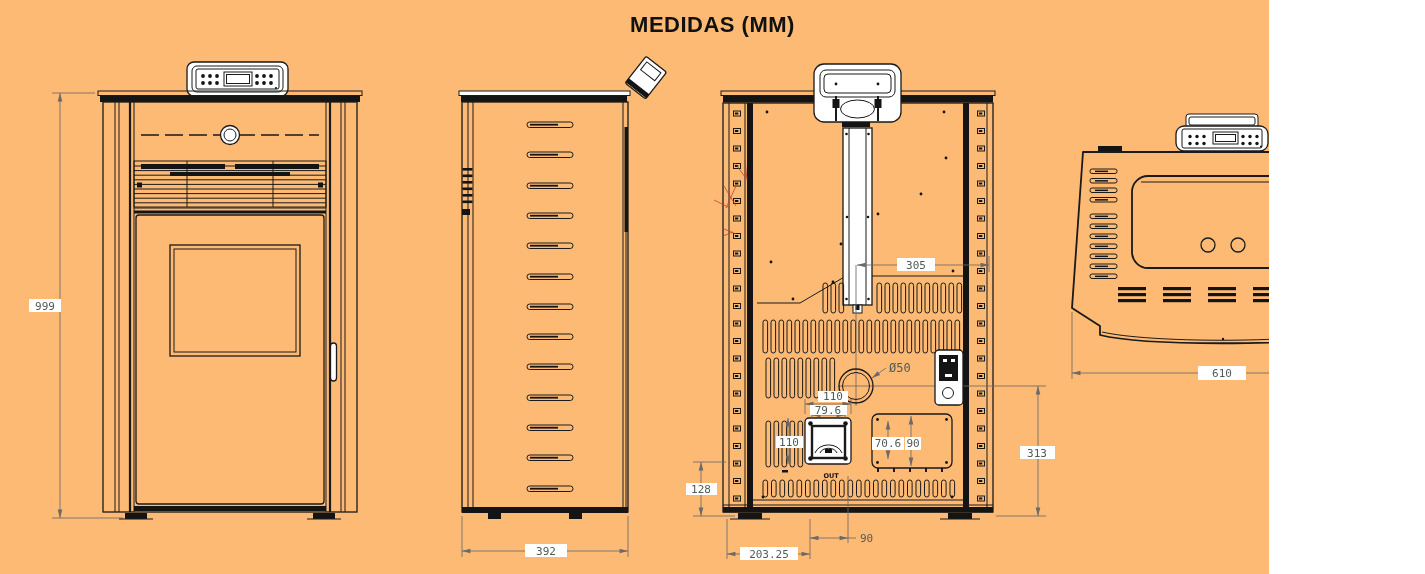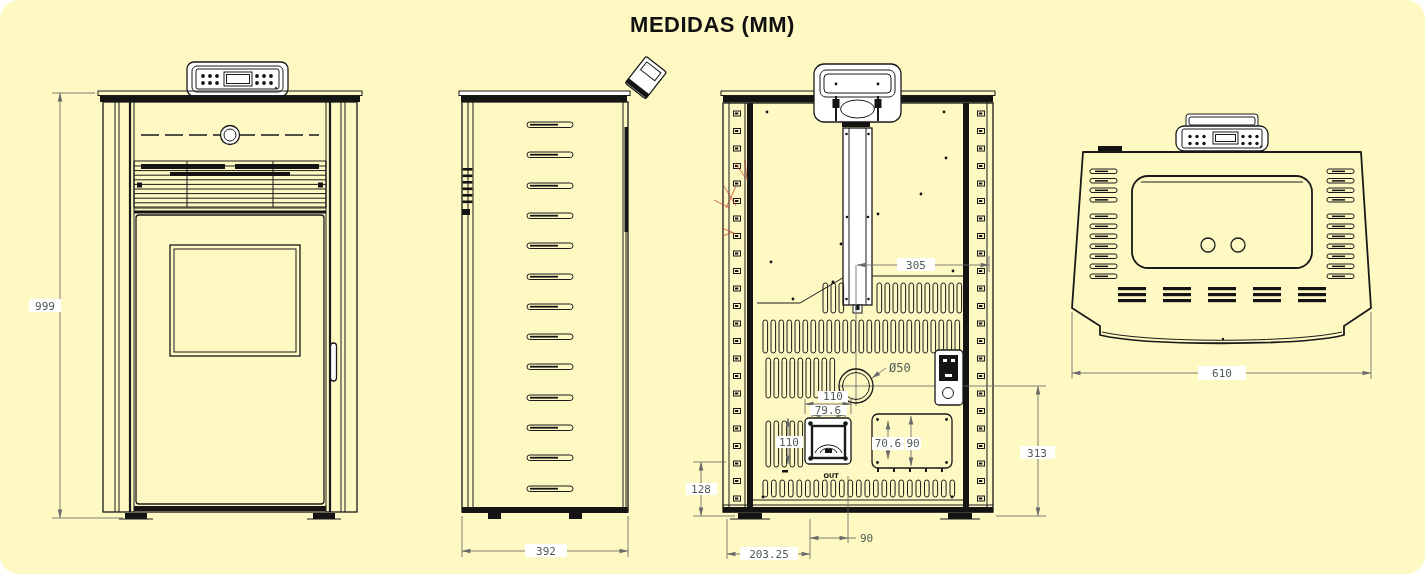--- a/index.html
+++ b/index.html
@@ -1,17 +1,17 @@
 <!DOCTYPE html>
 <html><head>
 <meta charset="utf-8">
 <style>
   html,body{margin:0;padding:0;background:#fff;}
-  .canvas{position:relative;width:1425px;height:574px;background:#fef9c3;overflow:hidden;
-          font-family:"Liberation Sans",sans-serif;border-radius:19px;}
+  .canvas{position:relative;width:1269px;height:574px;background:#fdba74;overflow:hidden;
+          font-family:"Liberation Sans",sans-serif;}
   .title{position:absolute;top:12px;left:0;width:1425px;text-align:center;margin:0;
          font:700 22px "Liberation Sans",sans-serif;letter-spacing:.5px;color:#111;}
   svg{position:absolute;top:0;left:0;}
   .ln{stroke:#1a1a1a;stroke-width:1;fill:none}
   .ln13{stroke:#1a1a1a;stroke-width:1.3;fill:none}
   .ln18{stroke:#1a1a1a;stroke-width:1.8;fill:none;stroke-linejoin:round}
   .s{stroke:#1a1a1a;stroke-width:1;fill:#fff}
   .s13{stroke:#1a1a1a;stroke-width:1.3;fill:#fff}
   .fl{fill:#141414;stroke:none}
   .dot{fill:#141414;stroke:none}

